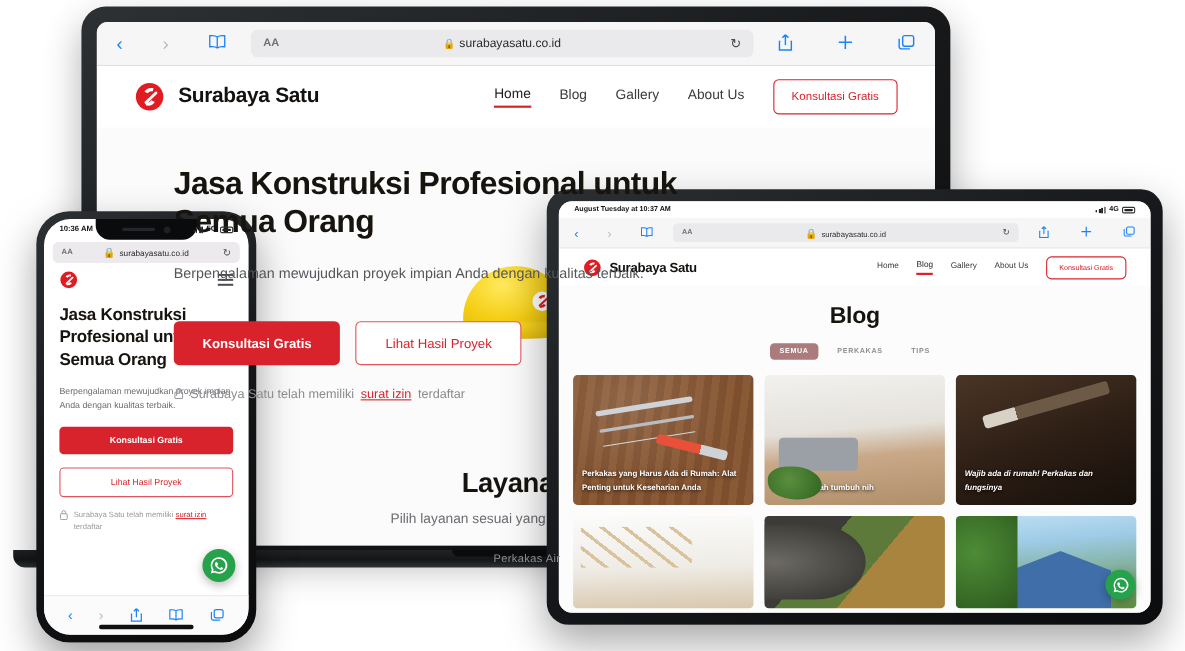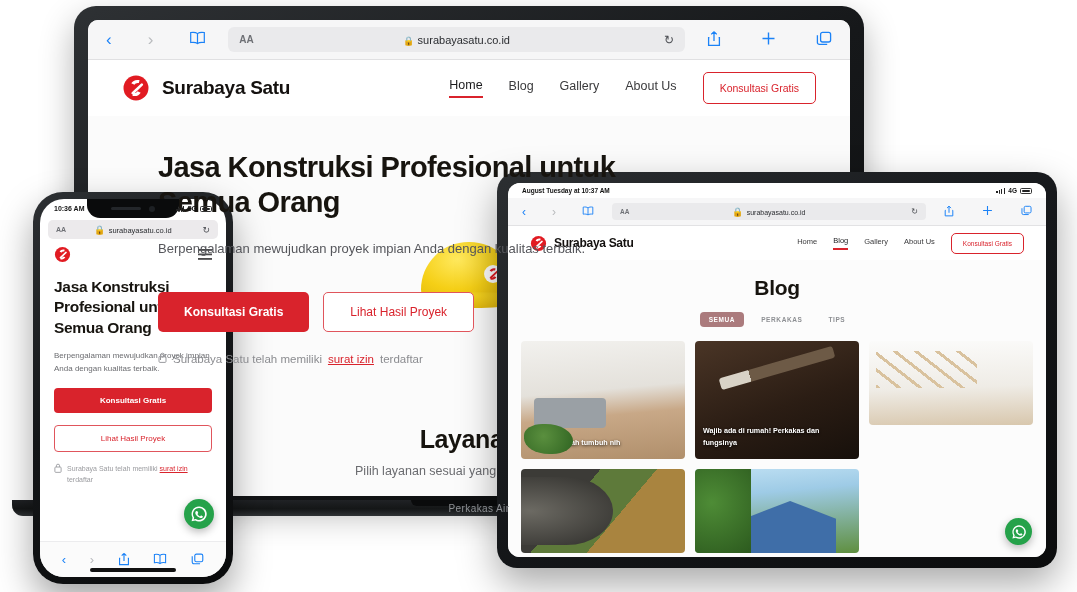--- a/index.html
+++ b/index.html
@@ -159,21 +159,21 @@
      linear-gradient(#8a5a36,#6d4427);}
   .img-tools::before{content:"";position:absolute;left:12%;top:22%;width:54%;height:5px;background:#cfd2d6;
      border-radius:3px;transform:rotate(-9deg);box-shadow:0 16px 0 -1px #b9bcc1,0 30px 0 -2px #d5d8dc;}
   .img-tools::after{content:"";position:absolute;left:46%;top:52%;width:40%;height:9px;
      background:linear-gradient(90deg,#e8503a 0 62%,#cfd2d6 62% 100%);border-radius:3px;transform:rotate(14deg);}
   .img-living{background:linear-gradient(175deg,#f2f1ee 0%,#e4e1db 42%,#c8a887 62%,#b08f6b 100%);}
   .img-living::before{content:"";position:absolute;left:8%;top:48%;width:44%;height:26%;
      background:#9aa0a5;border-radius:4px;}
   .img-living::after{content:"";position:absolute;left:2%;bottom:4%;width:30%;height:26%;
      background:radial-gradient(circle at 40% 40%,#5a8f3e,#2f6321);border-radius:40% 60% 45% 55%;}
-  .img-hammer{background:linear-gradient(160deg,#4a3526 0%,#2b1d14 55%,#17100b 100%);}
+  .img-hammer{background:linear-gradient(160deg,#4a3526 0%,#2b1d14 55%,#17100b 100%);font-style:italic;}
   .img-hammer::before{content:"";position:absolute;left:14%;top:18%;width:72%;height:12px;
      background:linear-gradient(90deg,#d8d2c6 0 26%,#6d5a46 26% 100%);border-radius:3px;transform:rotate(-16deg);}
   .img-attic{background:linear-gradient(178deg,#fbfbfa 0%,#efece6 55%,#d8c7ad 100%);}
   .img-attic::before{content:"";position:absolute;left:4%;top:12%;width:62%;height:44%;
      background:repeating-linear-gradient(38deg,#d9c29e 0 3px,transparent 3px 13px);}
   .img-wood{background:linear-gradient(130deg,#3c3b37 0 34%,#5e7a3a 34% 58%,#a9843f 58% 100%);}
   .img-wood::before{content:"";position:absolute;left:0;top:10%;width:56%;height:80%;
      background:radial-gradient(ellipse at 10% 50%,#6c6a63,#2f2e2b);border-radius:0 60% 60% 0;}
   .img-house{background:linear-gradient(175deg,#bfe0f3 0%,#9ecbe6 30%,#5f8f3f 100%);}
   .img-house::before{content:"";position:absolute;left:30%;bottom:0;width:56%;height:62%;
@@ -406,20 +406,23 @@
       </div>
 
       <div class="tb-body">
         <div class="blog-title">Blog</div>
         <div class="pills">
           <span class="pill active">SEMUA</span>
           <span class="pill">PERKAKAS</span>
           <span class="pill">TIPS</span>
         </div>
         <div class="cards">
+          <div class="card img-tools">
+            <div class="card-cap">Perkakas yang Harus Ada di Rumah: Alat Penting untuk Keseharian Anda</div>
+          </div>
           <div class="card img-living">
             <div class="card-cap">Konsep rumah tumbuh nih</div>
           </div>
           <div class="card img-hammer">
             <div class="card-cap">Wajib ada di rumah! Perkakas dan fungsinya</div>
           </div>
           <div class="card r2 img-attic">
             <div class="card-cap"></div>
           </div>
           <div class="card r2 img-wood">

